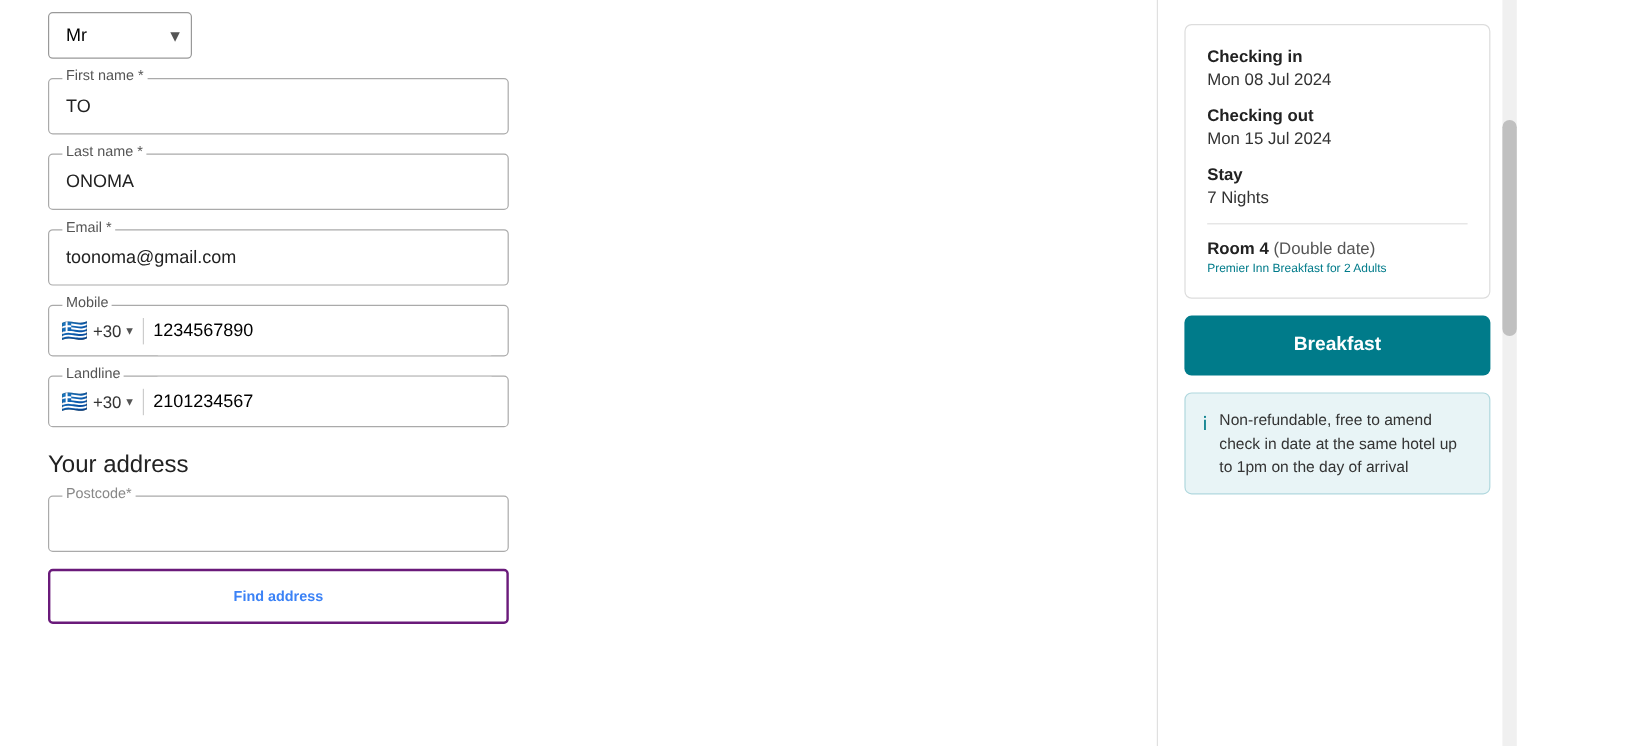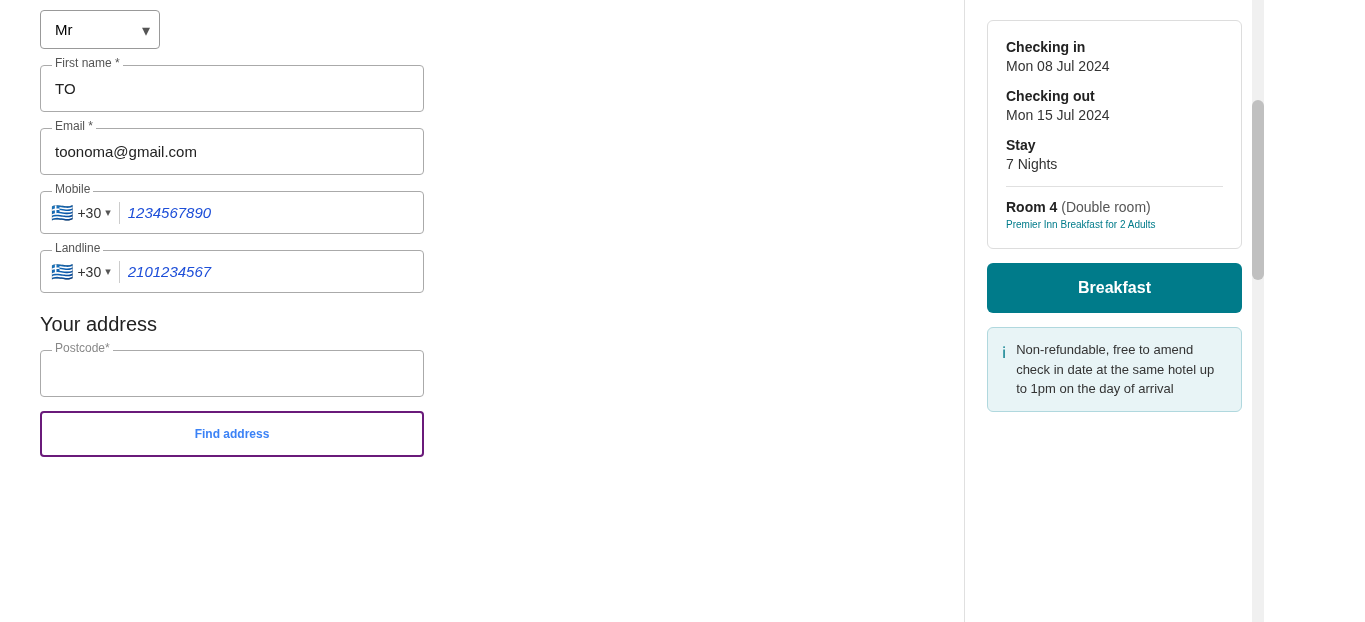--- a/index.html
+++ b/index.html
@@ -101,24 +101,23 @@
     .phone-divider {
       width: 1px;
       height: 22px;
       background: #ccc;
       margin: 0 8px;
     }
     .phone-field-wrapper input[type="text"] {
       border: none;
       outline: none;
       font-size: 15px;
-      color: #1d4ed8;
+      color: #000000;
       flex: 1;
       padding: 12px 0;
-      font-style: italic;
     }
     
     .section-title {
       font-size: 20px;
       font-weight: normal;
       color: #222;
       margin-bottom: 14px;
       margin-top: 20px;
     }
     .postcode-field {
@@ -281,20 +280,24 @@
       </div>
     </div>
 
     
     <div class="field-group">
       <label>First name *</label>
       <input type="text" value="TO" style="">
     </div>
 
     
+    <div class="field-group">
+      <label>Last name *</label>
+      <input type="text" value="ONOMA" style="">
+    </div>
 
     
     <div class="field-group">
       <label>Email *</label>
       <input type="email" value="toonoma@gmail.com" style="">
     </div>
 
     
     <div class="field-group">
       <label>Mobile</label>
@@ -353,21 +356,21 @@
       <div class="booking-detail">
         <div class="booking-label">Stay</div>
         <div class="booking-value">7 Nights</div>
       </div>
 
       <div class="booking-divider"></div>
 
       <div class="booking-detail">
         <div class="room-label">
           <span>Room 4</span>
-          <span class="room-type">(Double room)</span>
+          <span class="room-type">(Double date)</span>
         </div>
         <div class="room-breakfast">Premier Inn Breakfast for 2 Adults</div>
       </div>
 
     </div>
 
     
     <button class="continue-btn">Breakfast</button>
 
     

